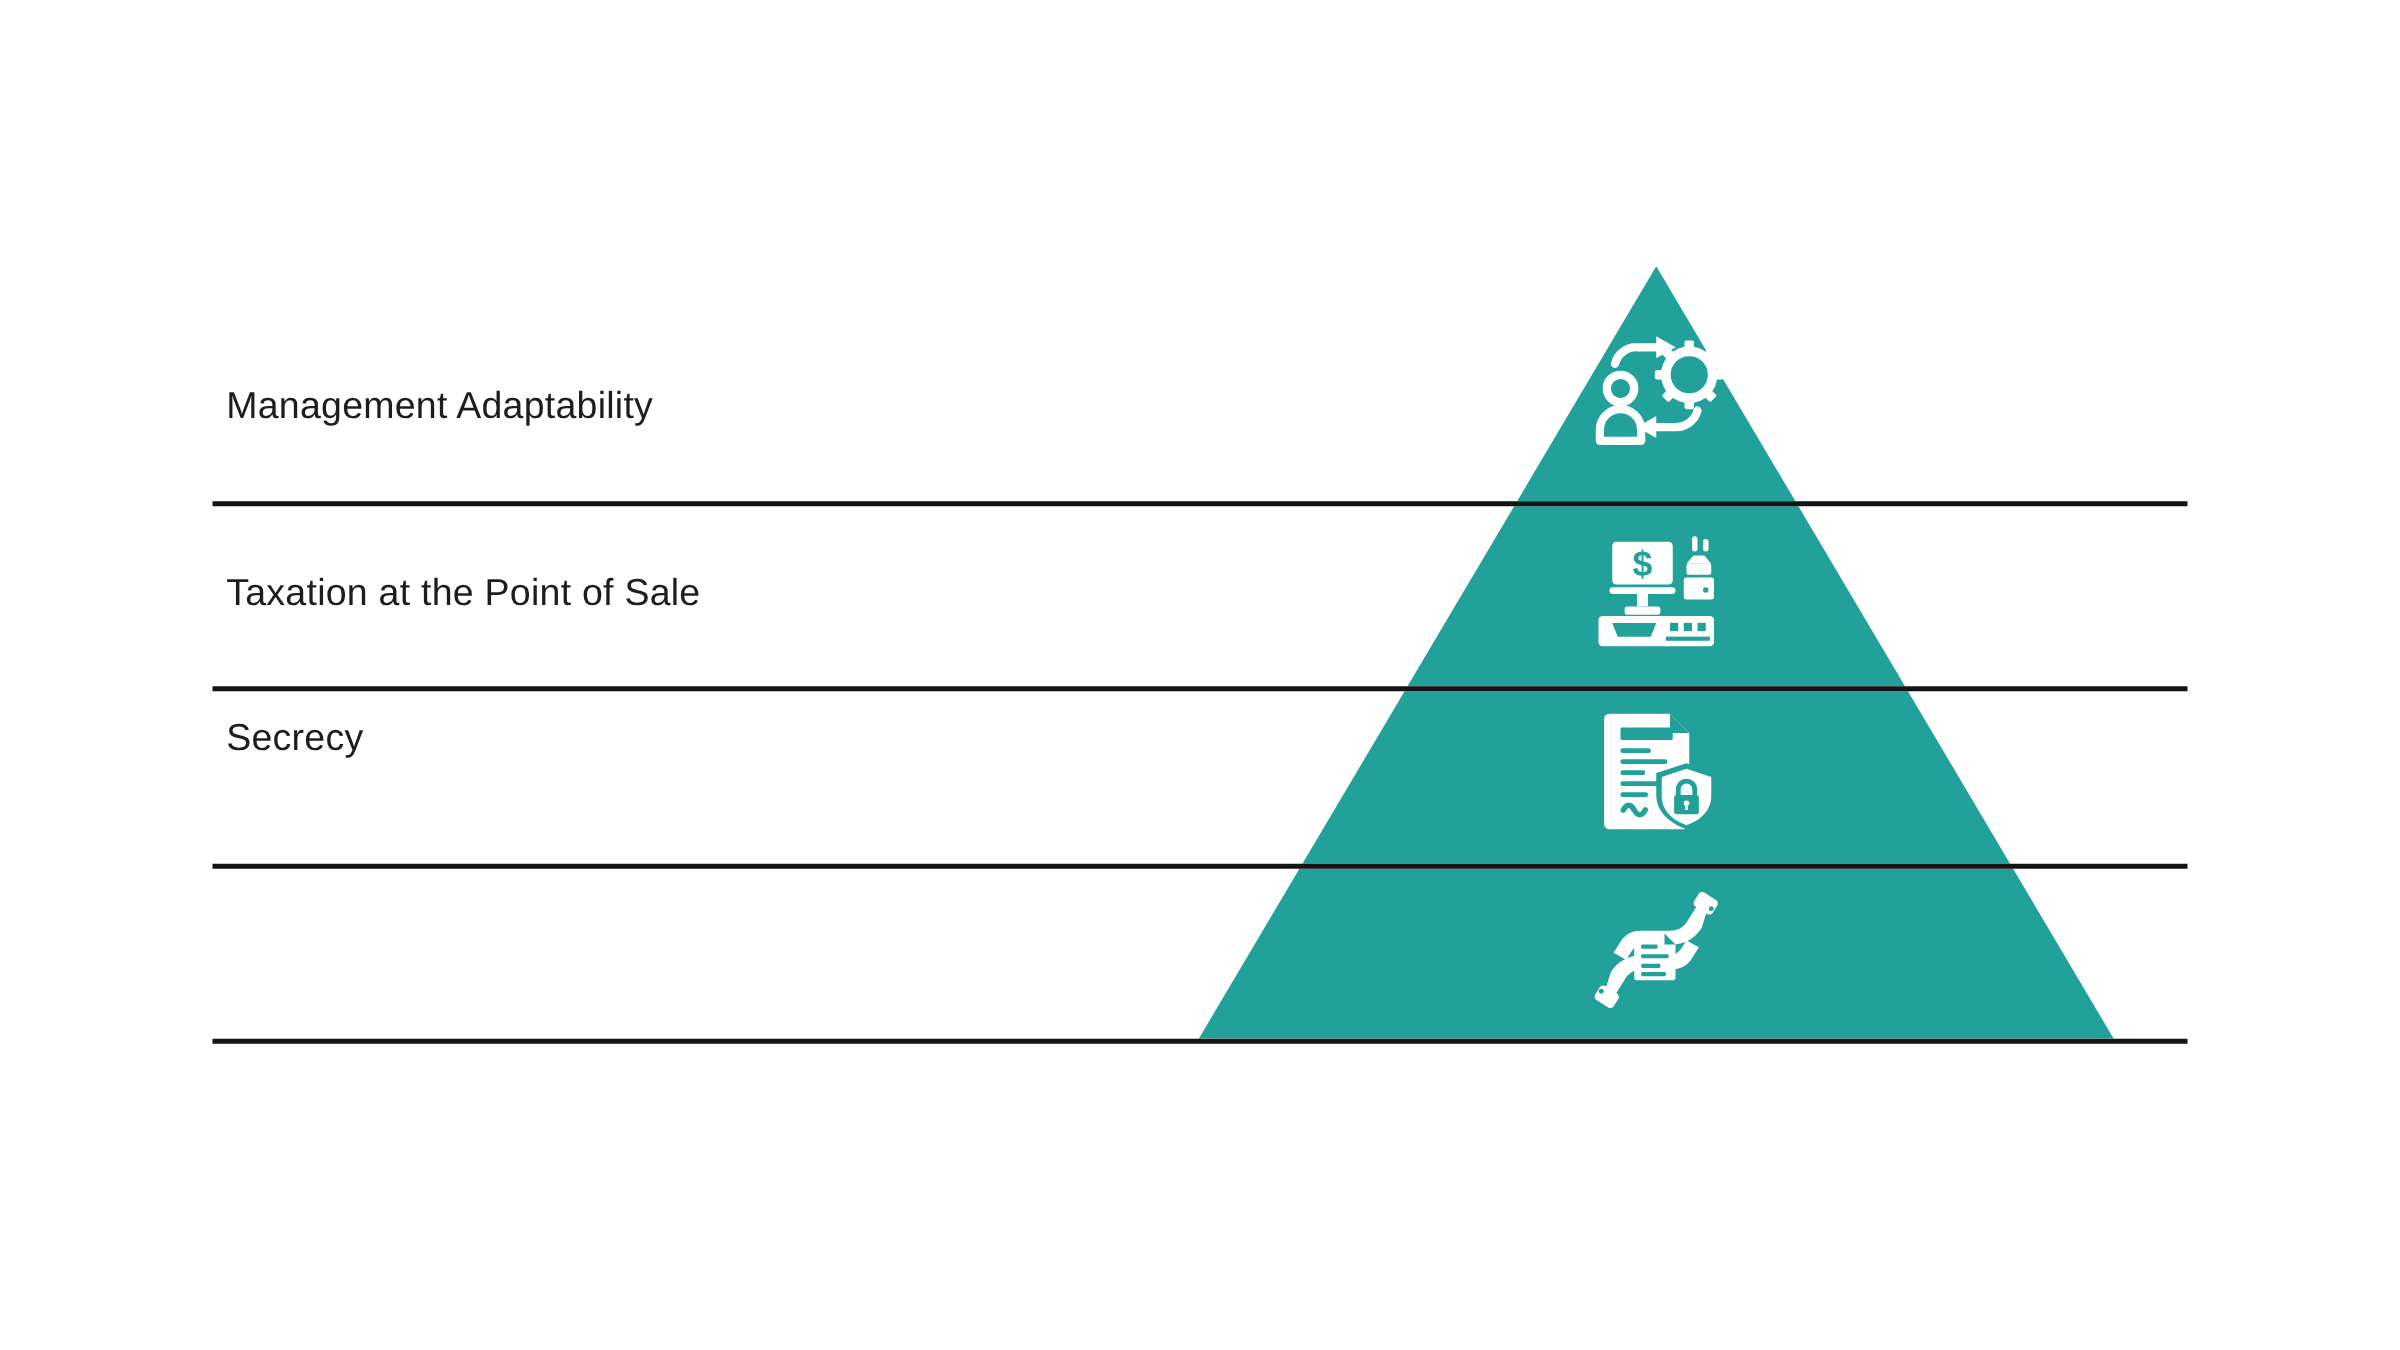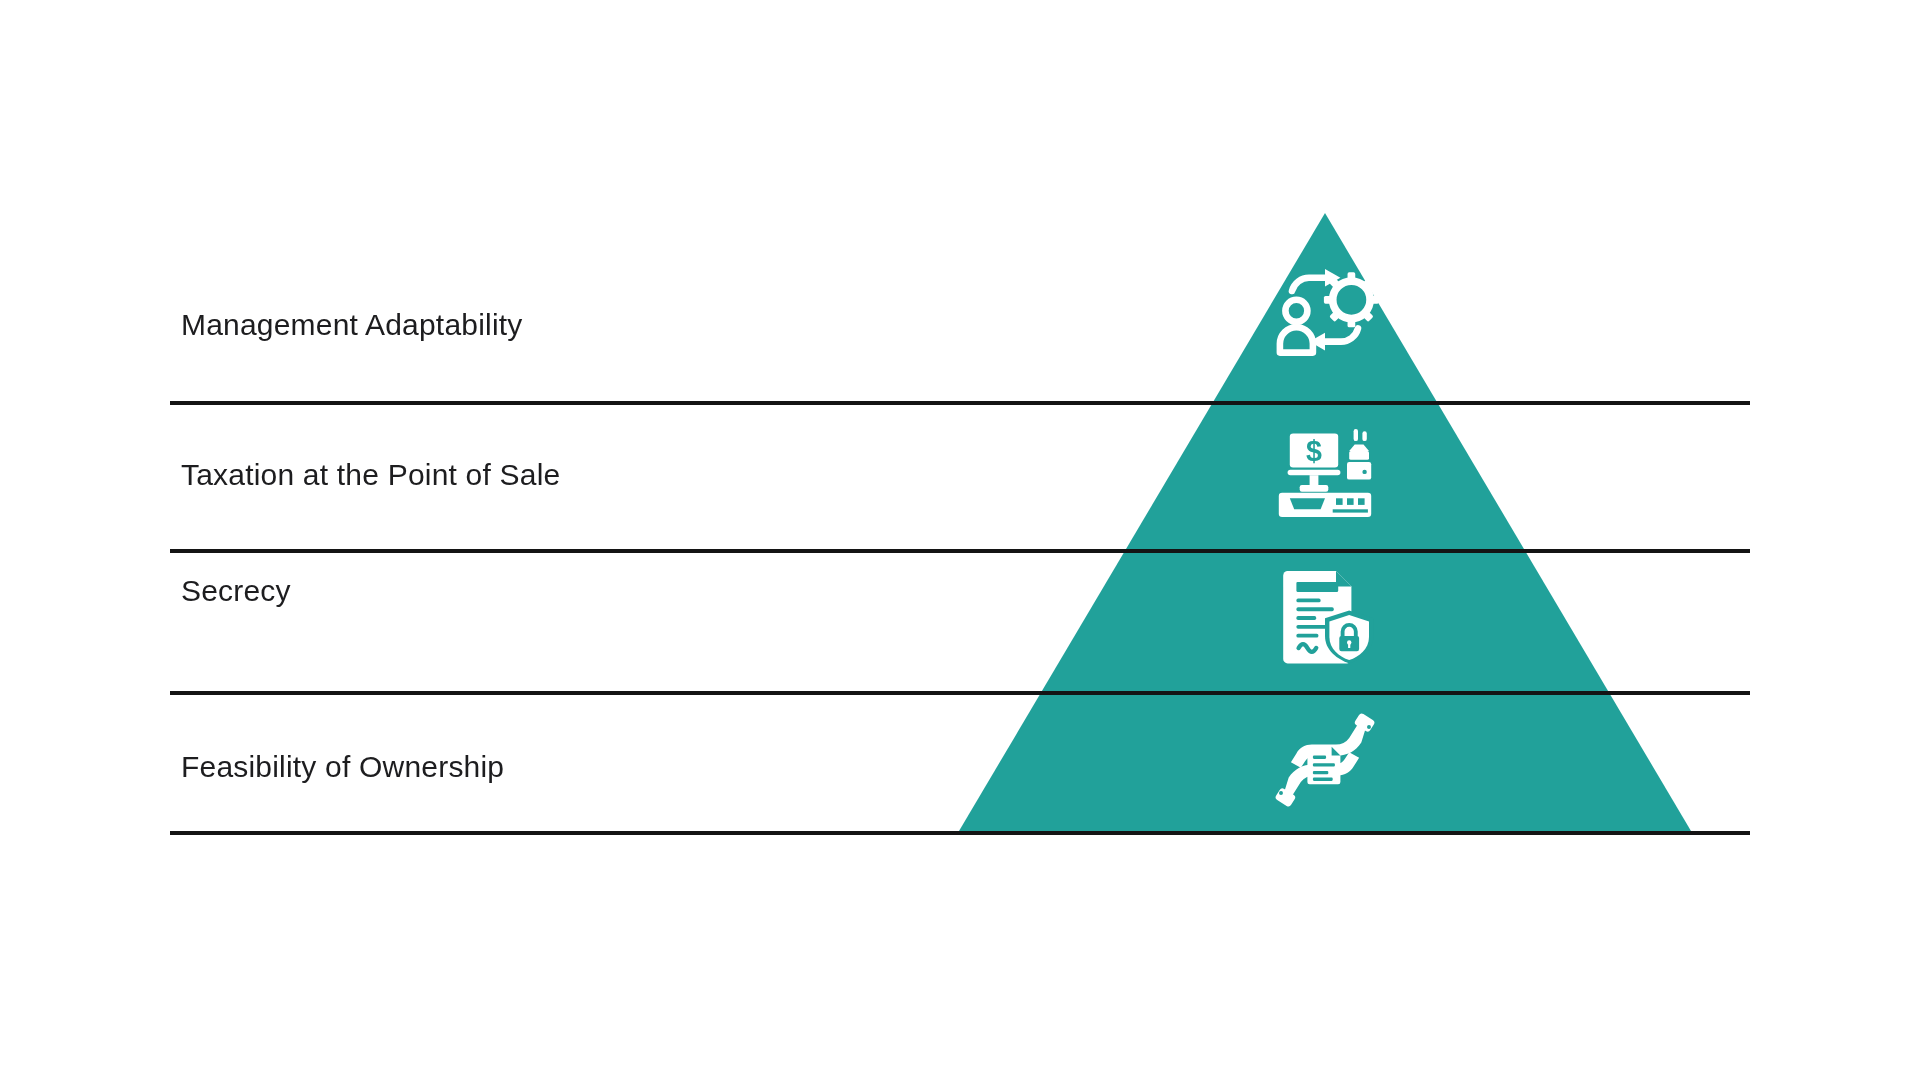--- a/index.html
+++ b/index.html
@@ -204,15 +204,14 @@
   </div>
 
   <div class="divider d0"></div>
   <div class="divider d1"></div>
   <div class="divider d2"></div>
   <div class="divider d3"></div>
 
   <div class="tier-label t0">Management Adaptability</div>
   <div class="tier-label t1">Taxation at the Point of Sale</div>
   <div class="tier-label t2">Secrecy</div>
-  <div class="tier-label t3">Feasibility of Ownership</div>
 
 </div>
 
 </body></html>

